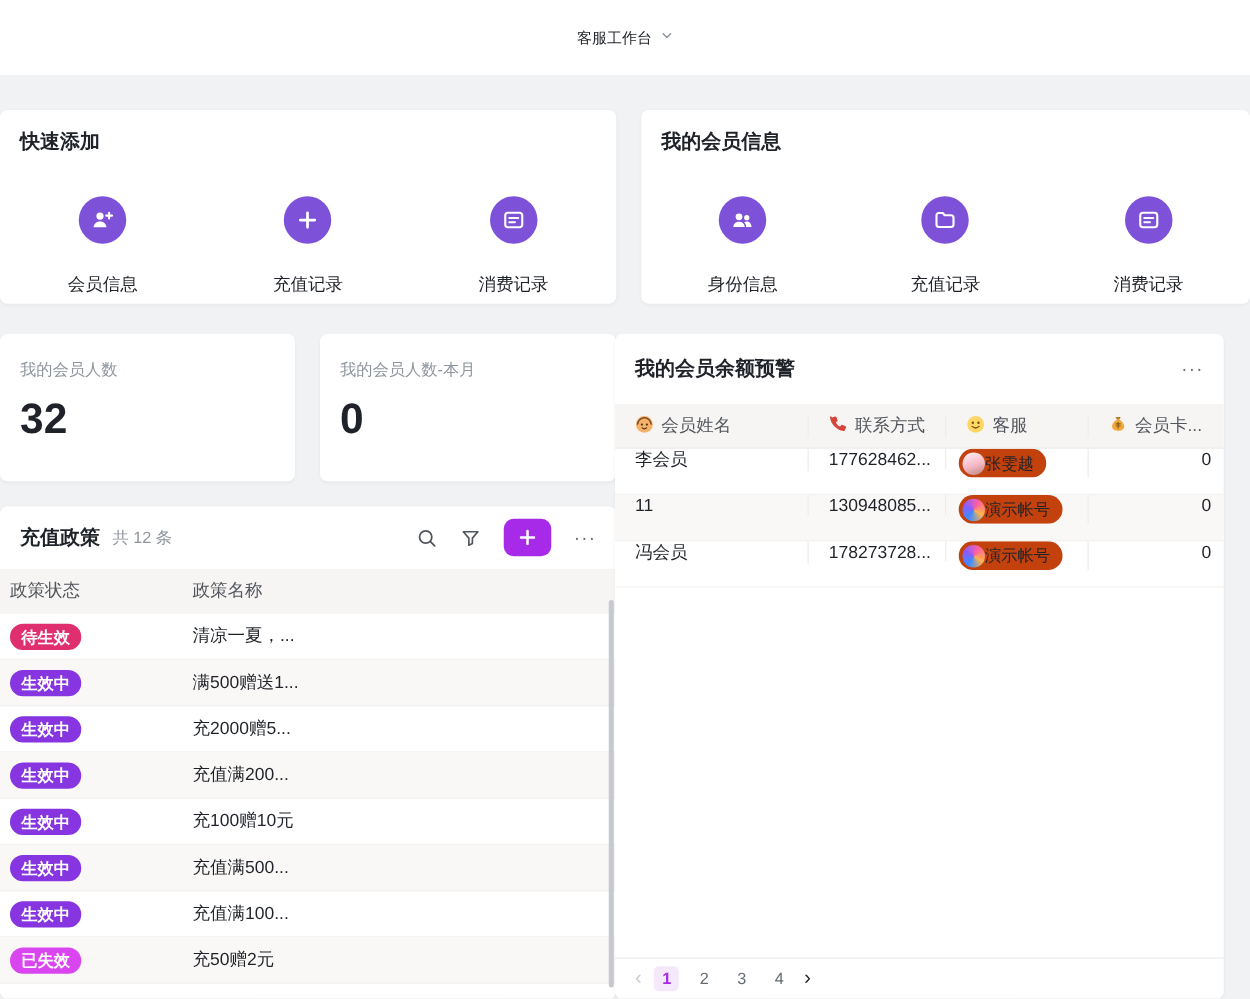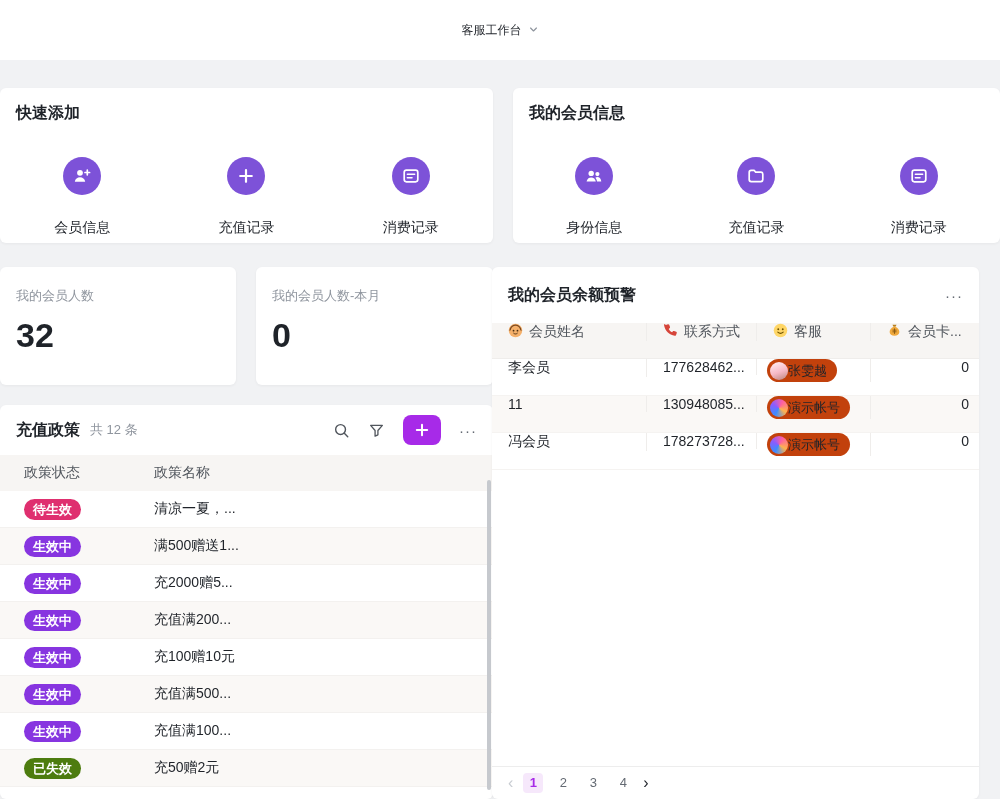--- a/index.html
+++ b/index.html
@@ -34,33 +34,33 @@
   .stat-value{font-size:34px;font-weight:700;margin-top:10px;line-height:40px}
 
   
   .policy-head{display:flex;align-items:center;height:50px;padding:0 16px}
   .count{font-size:13px;color:#8f959e;margin-left:10px}
   .tools{margin-left:auto;display:flex;align-items:center;gap:18px}
   .icon-btn{display:flex;align-items:center;justify-content:center;cursor:pointer}
   .add-btn{width:38px;height:30px;border-radius:8px;background:#a72ae8;display:flex;align-items:center;justify-content:center;cursor:pointer}
   .more{color:#646a73;font-size:15px;letter-spacing:1px;cursor:pointer;line-height:1}
   .p-thead{display:flex;height:36px;background:#f7f5f3;align-items:center;font-size:14px;color:#51565d}
-  .p-col1{width:154px;padding-left:24px;flex-shrink:0}
+  .p-col1{width:154px;padding-left:8px;flex-shrink:0}
   .p-col2{flex:1;padding-right:10px;white-space:nowrap;overflow:hidden}
   .p-row{display:flex;height:37px;align-items:center;font-size:14px;border-bottom:1px solid #f3f1ef;cursor:pointer}
   .p-rows .p-row:nth-child(even){background:#faf8f6}
   .badge{display:inline-block;padding:1px 9px;border-radius:11px;font-size:13px;font-weight:700;color:#fff;line-height:19px}
   .badge[data-status="pending"]{background:#df2f6f}
   .badge[data-status="active"]{background:#8735e0}
-  .badge[data-status="expired"]{background:#4d7c0f}
+  .badge[data-status="expired"]{background:#d946ef}
   .v-scroll{position:absolute;right:2px;top:75px;width:4px;height:310px;background:#c6c9ce;border-radius:2px;cursor:pointer}
 
   
   .bw-head{display:flex;align-items:center;justify-content:space-between;height:56px;padding:0 16px}
-  .bw-thead{display:flex;height:36px;background:#f7f5f3;align-items:flex-start;font-size:14px;color:#51565d;border-bottom:1px solid #efedeb}
+  .bw-thead{display:flex;height:36px;background:#f7f5f3;align-items:center;font-size:14px;color:#51565d;border-bottom:1px solid #efedeb}
   .bw-c1{width:155px}.bw-c2{width:110px}.bw-c3{width:114px}.bw-c4{flex:1;min-width:0}
   .bw-cell{display:flex;align-items:center;gap:6px;padding-left:16px;height:100%;border-right:1px solid #efedeb;white-space:nowrap;overflow:hidden}
   .bw-c4 .bw-cell{border-right:none}
   .bw-row{display:flex;height:37px;align-items:flex-start;font-size:14px;border-bottom:1px solid #f5f3f1;cursor:pointer}
   .bw-rows .bw-row:nth-child(even){background:#faf8f6}
   .bw-balance{justify-content:flex-end;padding-right:10px;padding-left:0}
   .service-chip{display:inline-flex;align-items:center;gap:0;background:#c2410c;border-radius:12px;padding:2px 10px 2px 3px;height:23px;margin-left:10px}
   .chip-avatar{width:18px;height:18px;border-radius:50%;flex-shrink:0}
   .chip-avatar[data-avatar="photo"]{background:linear-gradient(160deg,#ffe7ee 10%,#f6b9c6 55%,#b9857b 100%)}
   .chip-avatar[data-avatar="logo"]{background:conic-gradient(from 210deg,#3d8bff,#8a5cff,#ff5fa2,#ffb24d,#3d8bff)}

